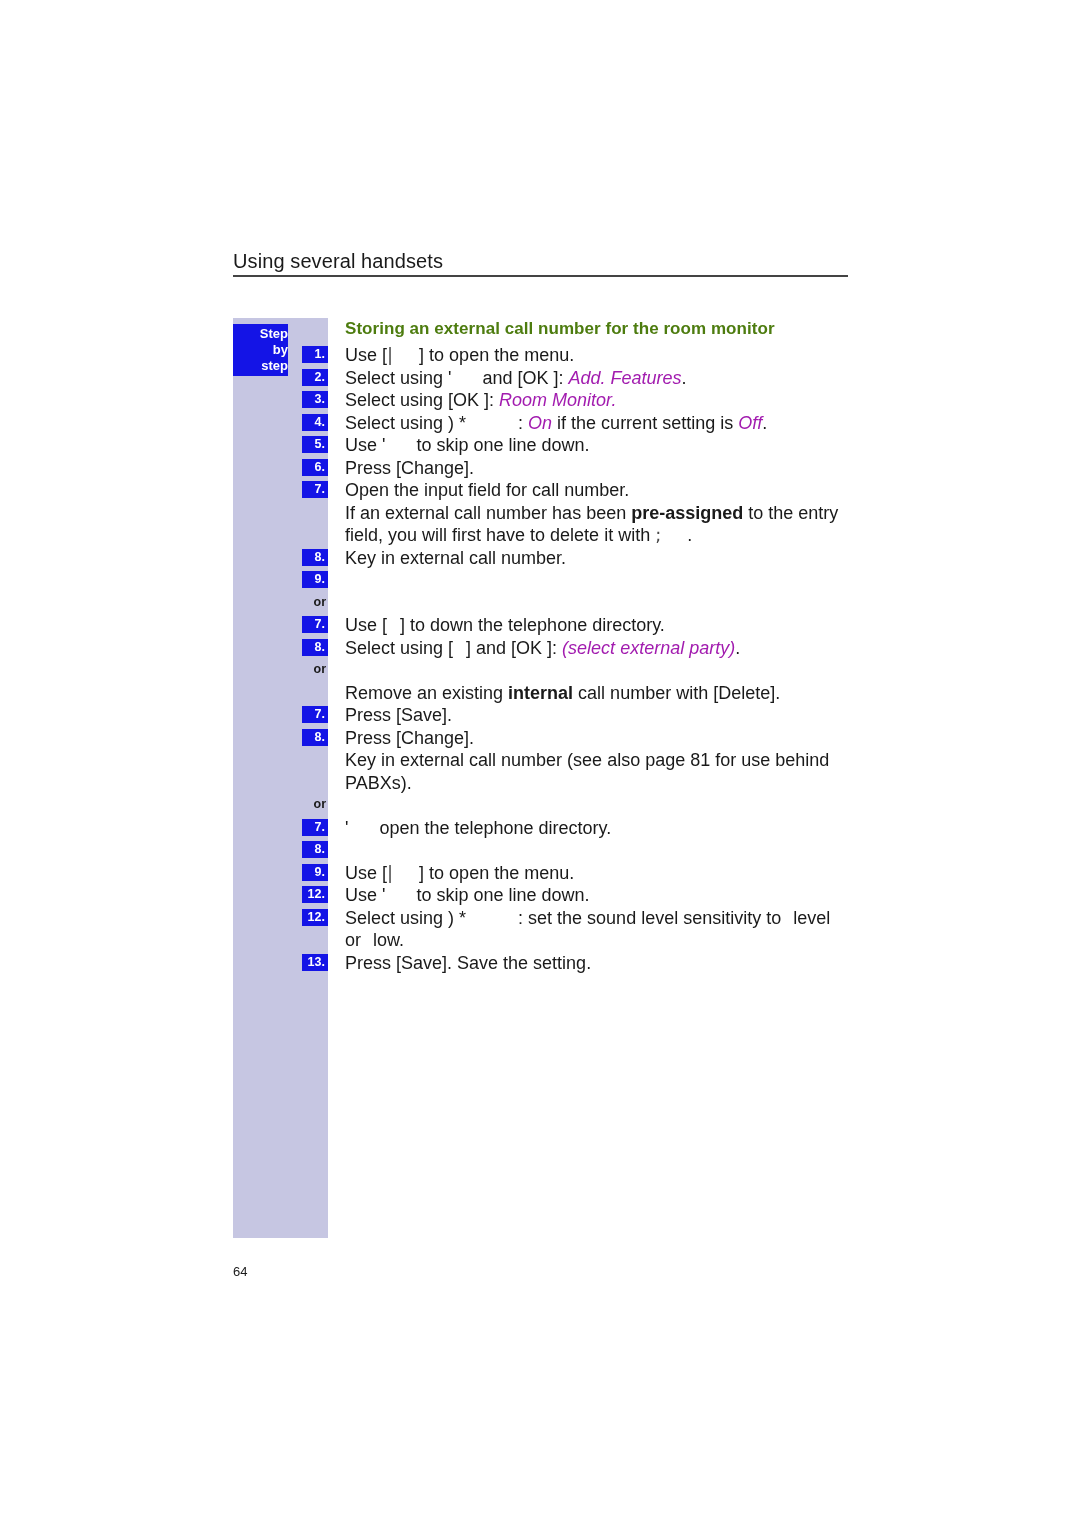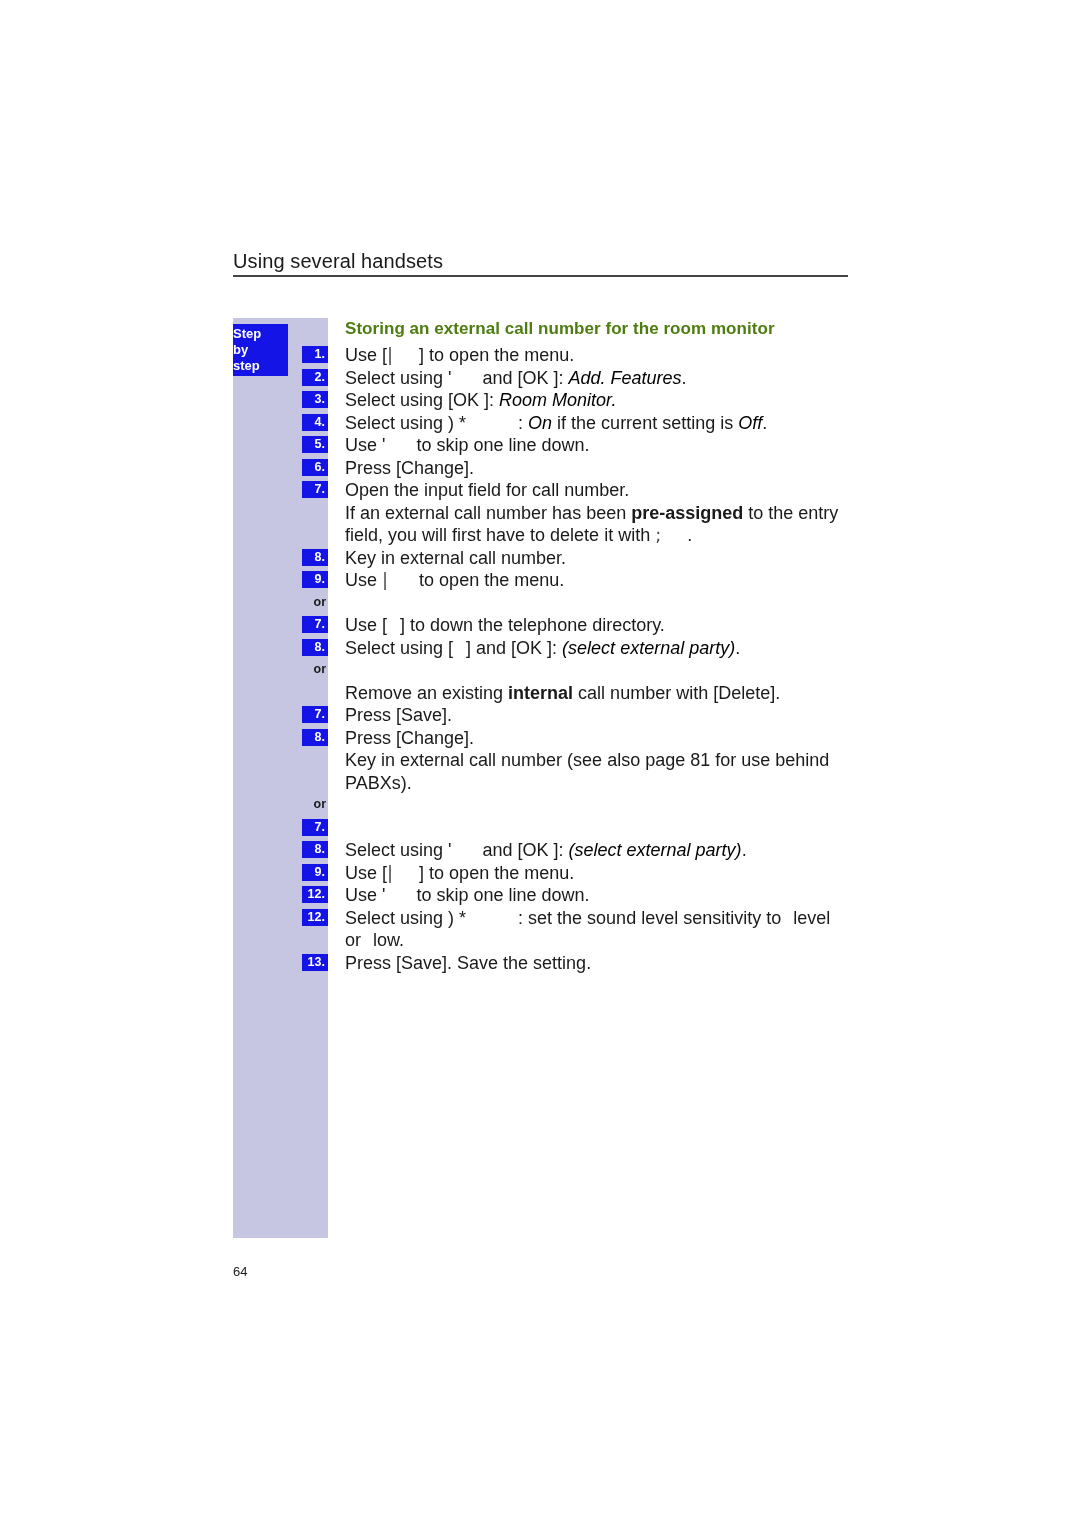--- a/index.html
+++ b/index.html
@@ -59,21 +59,21 @@
     position: absolute;
     left: 233px;
     top: 324px;
     width: 55px;
     height: 52px;
     background: #1414e6;
     color: #ffffff;
     font-size: 13px;
     font-weight: bold;
     line-height: 16px;
-    text-align: left;
+    text-align: right;
     padding-top: 2px;
     box-sizing: border-box;
   }
   .rail-badge span { display: block; }
 
   
   .content {
     position: absolute;
     left: 233px;
     top: 318px;
@@ -143,21 +143,21 @@
   .text {
     flex: 1 1 auto;
     padding-left: 17px;
     font-size: 18px;
     line-height: 22.5px;
     color: #1a1a1a;
     box-sizing: border-box;
   }
 
   .disp {
-    color: #000000;
+    color: #a21caf;
     font-style: italic;
   }
   .bold { font-weight: bold; }
   .sym {
     font-family: "DejaVu Sans", sans-serif;
     color: #4a4a4a;
   }
   .gap { display: inline-block; width: 26px; }
   .gap-s { display: inline-block; width: 13px; }
   .gap-xs { display: inline-block; width: 7px; }
@@ -242,21 +242,20 @@
         <div class="row">
           <div class="marker">
             <div class="num">8.</div>
           </div>
           <div class="text"><span>Key in external call number.</span></div>
         </div>
         <div class="row">
           <div class="marker">
             <div class="num">9.</div>
           </div>
-          <div class="text"><span>Use </span><span class="sym">|</span><span class="gap"></span><span> to open the menu.</span></div>
         </div>
         <div class="row">
           <div class="marker">
             <div class="orlabel">or</div>
           </div>
           <div class="text"></div>
         </div>
         <div class="row">
           <div class="marker">
             <div class="num">7.</div>
@@ -298,26 +297,26 @@
         <div class="row">
           <div class="marker">
             <div class="orlabel">or</div>
           </div>
           <div class="text"></div>
         </div>
         <div class="row">
           <div class="marker">
             <div class="num">7.</div>
           </div>
+          <div class="text"><span>'</span><span class="gap"></span><span> open the telephone directory.</span></div>
         </div>
         <div class="row">
           <div class="marker">
             <div class="num">8.</div>
           </div>
-          <div class="text"><span>Select using '</span><span class="gap"></span><span> and [OK ]: </span><span class="disp">(select external party)</span><span>.</span></div>
         </div>
         <div class="row">
           <div class="marker">
             <div class="num">9.</div>
           </div>
           <div class="text"><span>Use [</span><span class="sym">|</span><span class="gap"></span><span>] to open the menu.</span></div>
         </div>
         <div class="row">
           <div class="marker">
             <div class="num">12.</div>

